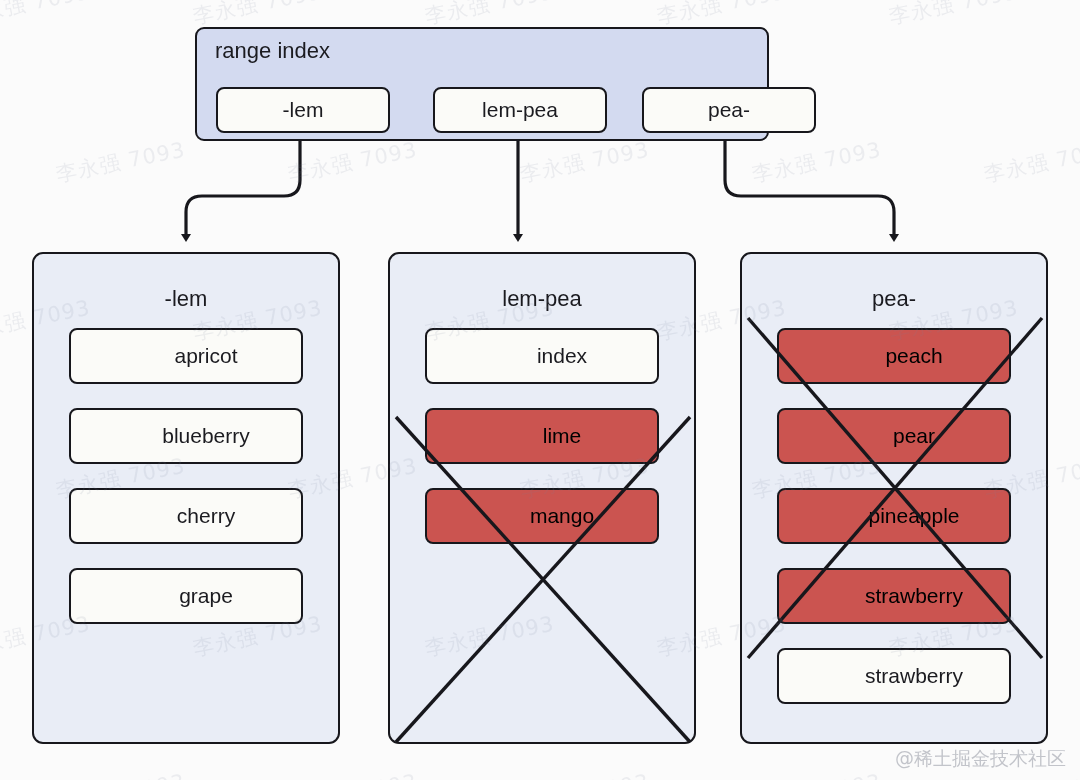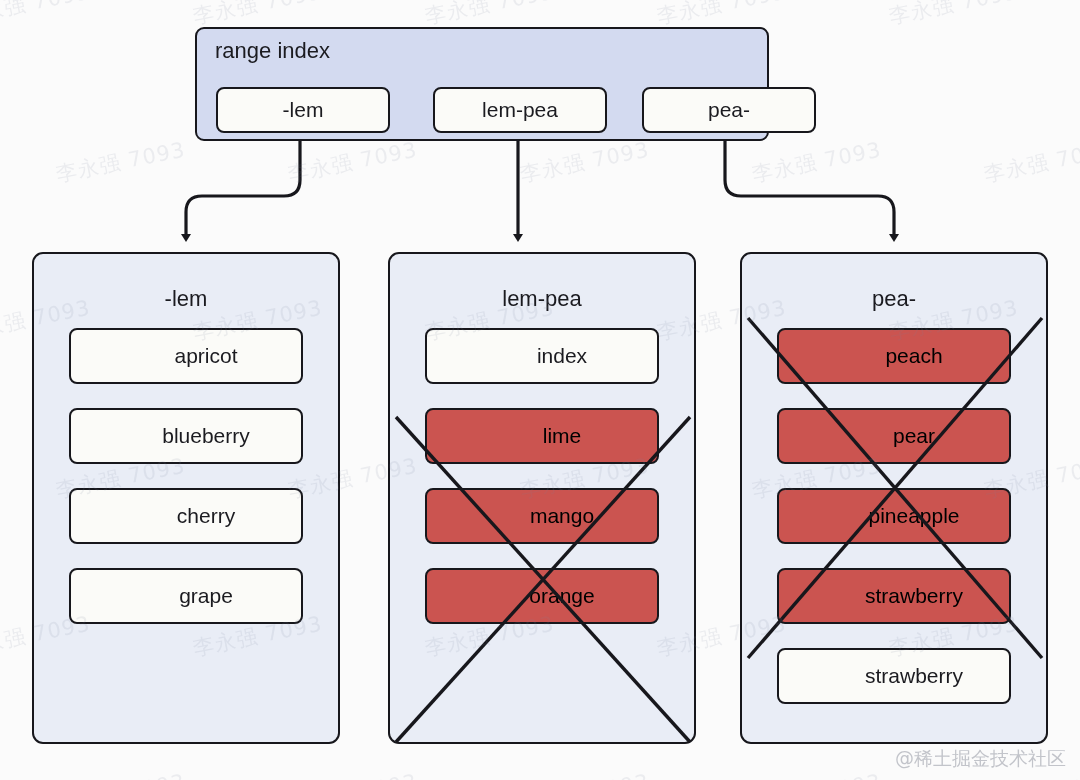--- a/index.html
+++ b/index.html
@@ -181,21 +181,20 @@
       <div class="item normal">grape</div>
     </div>
   </div>
 
   <div class="column c1">
     <div class="column-title">lem-pea</div>
     <div class="items">
       <div class="item normal">index</div>
       <div class="item struck">lime</div>
       <div class="item struck">mango</div>
-      <div class="item struck">orange</div>
     </div>
     <svg class="cross" width="308" height="492">
       <line x1="6" y1="163" x2="300" y2="488" stroke="#17171c" stroke-width="3.4"></line>
       <line x1="300" y1="163" x2="6" y2="488" stroke="#17171c" stroke-width="3.4"></line>
     </svg>
   </div>
 
   <div class="column c2">
     <div class="column-title">pea-</div>
     <div class="items">

